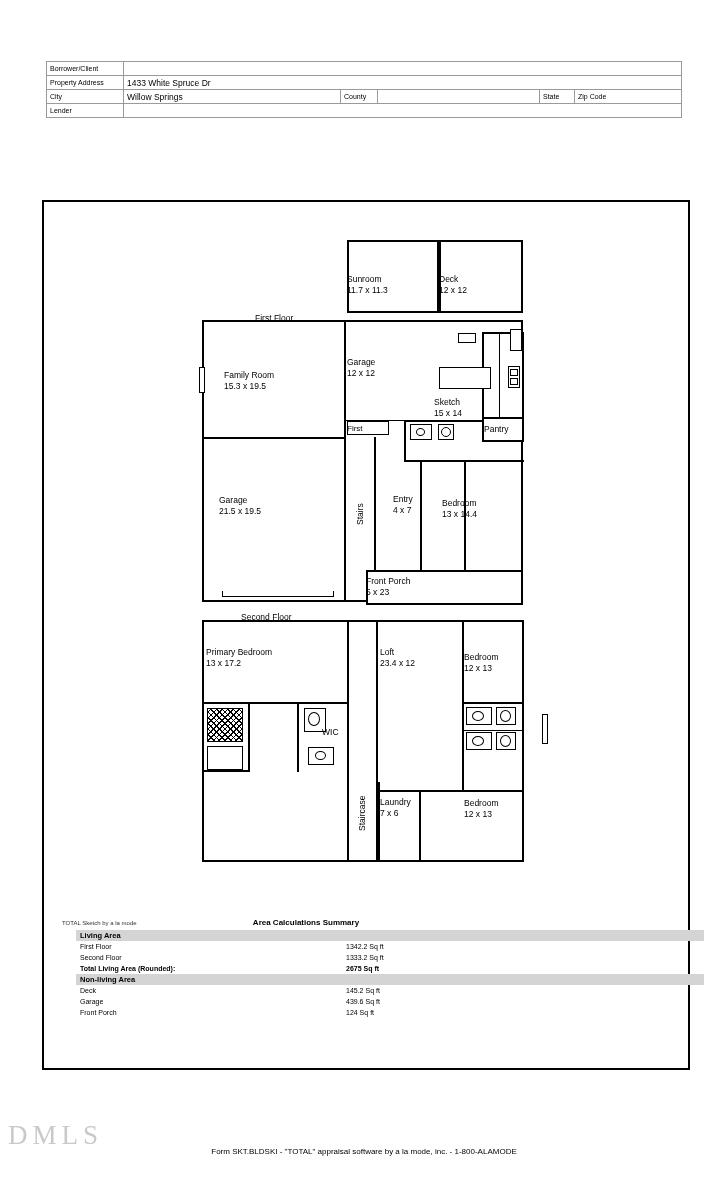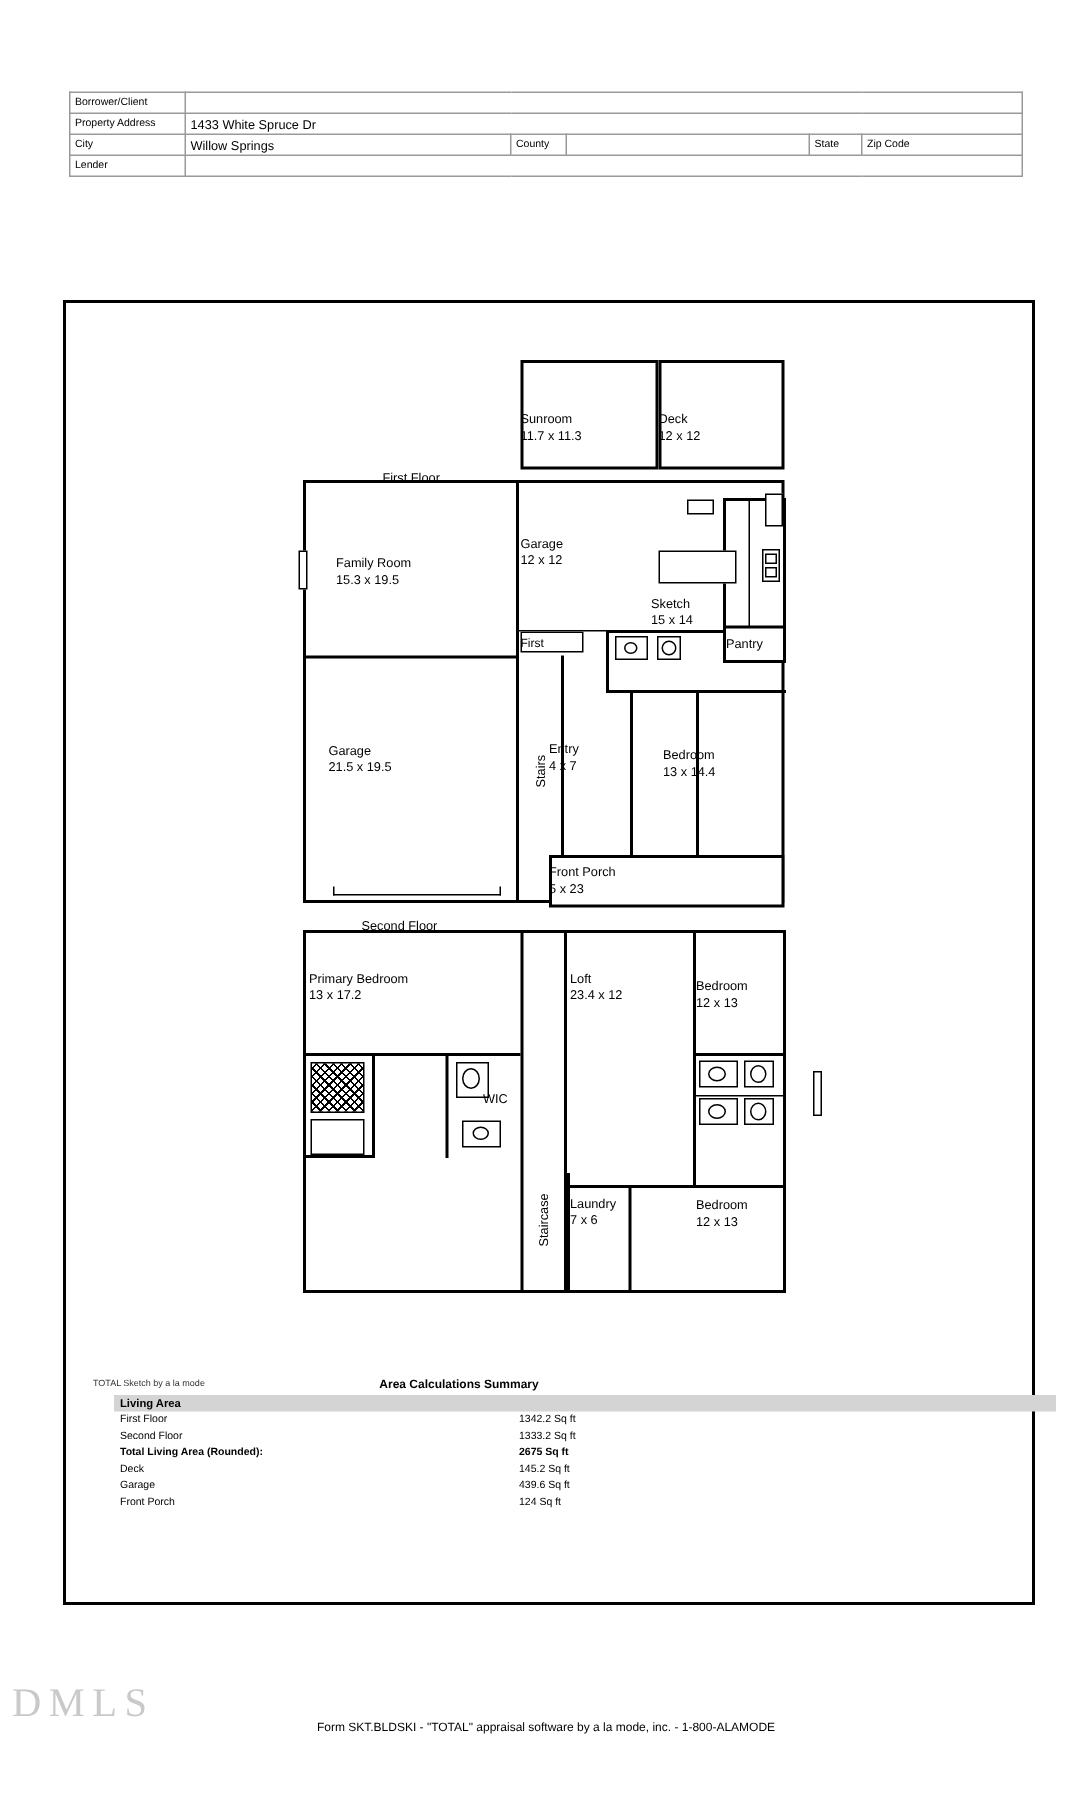--- a/index.html
+++ b/index.html
@@ -174,21 +174,21 @@
     <div class="fx" style="left:394px;top:222px;width:16px;height:16px;"></div>
     <div class="fx round" style="left:397px;top:225px;width:10px;height:10px;"></div>
 
     <div class="lbl-c" style="left:175px;top:293px;width:120px;">
       <span>Garage</span><br><span>21.5 x 19.5</span>
     </div>
     <div class="fx" style="left:178px;top:389px;width:112px;height:6px;border-top:none;"></div>
 
     <div class="vtext" style="left:311px;top:282px;height:60px;width:12px;">Stairs</div>
 
-    <div class="lbl-c" style="left:322px;top:292px;width:44px;">
+    <div class="lbl-c" style="left:349px;top:292px;width:44px;">
       <span>Entry</span><br><span>4 x 7</span>
     </div>
 
     <div class="lbl-c" style="left:398px;top:296px;width:82px;">
       <span>Bedroom</span><br><span>13 x 14.4</span>
     </div>
 
     <div class="fx" style="left:466px;top:127px;width:12px;height:22px;"></div>
 
     <div class="ttl" style="left:194px;top:410px;">Second Floor</div>
@@ -261,20 +261,21 @@
         <span class="v">1342.2 Sq ft</span>
       </div>
       <div class="row">
         <span>Second Floor</span>
         <span class="v">1333.2 Sq ft</span>
       </div>
       <div class="row b">
         <span>Total Living Area (Rounded):</span>
         <span class="v">2675 Sq ft</span>
       </div>
+      <div class="bar">Non-living Area</div>
       <div class="row">
         <span>Deck</span>
         <span class="v">145.2 Sq ft</span>
       </div>
       <div class="row">
         <span>Garage</span>
         <span class="v">439.6 Sq ft</span>
       </div>
       <div class="row">
         <span>Front Porch</span>

